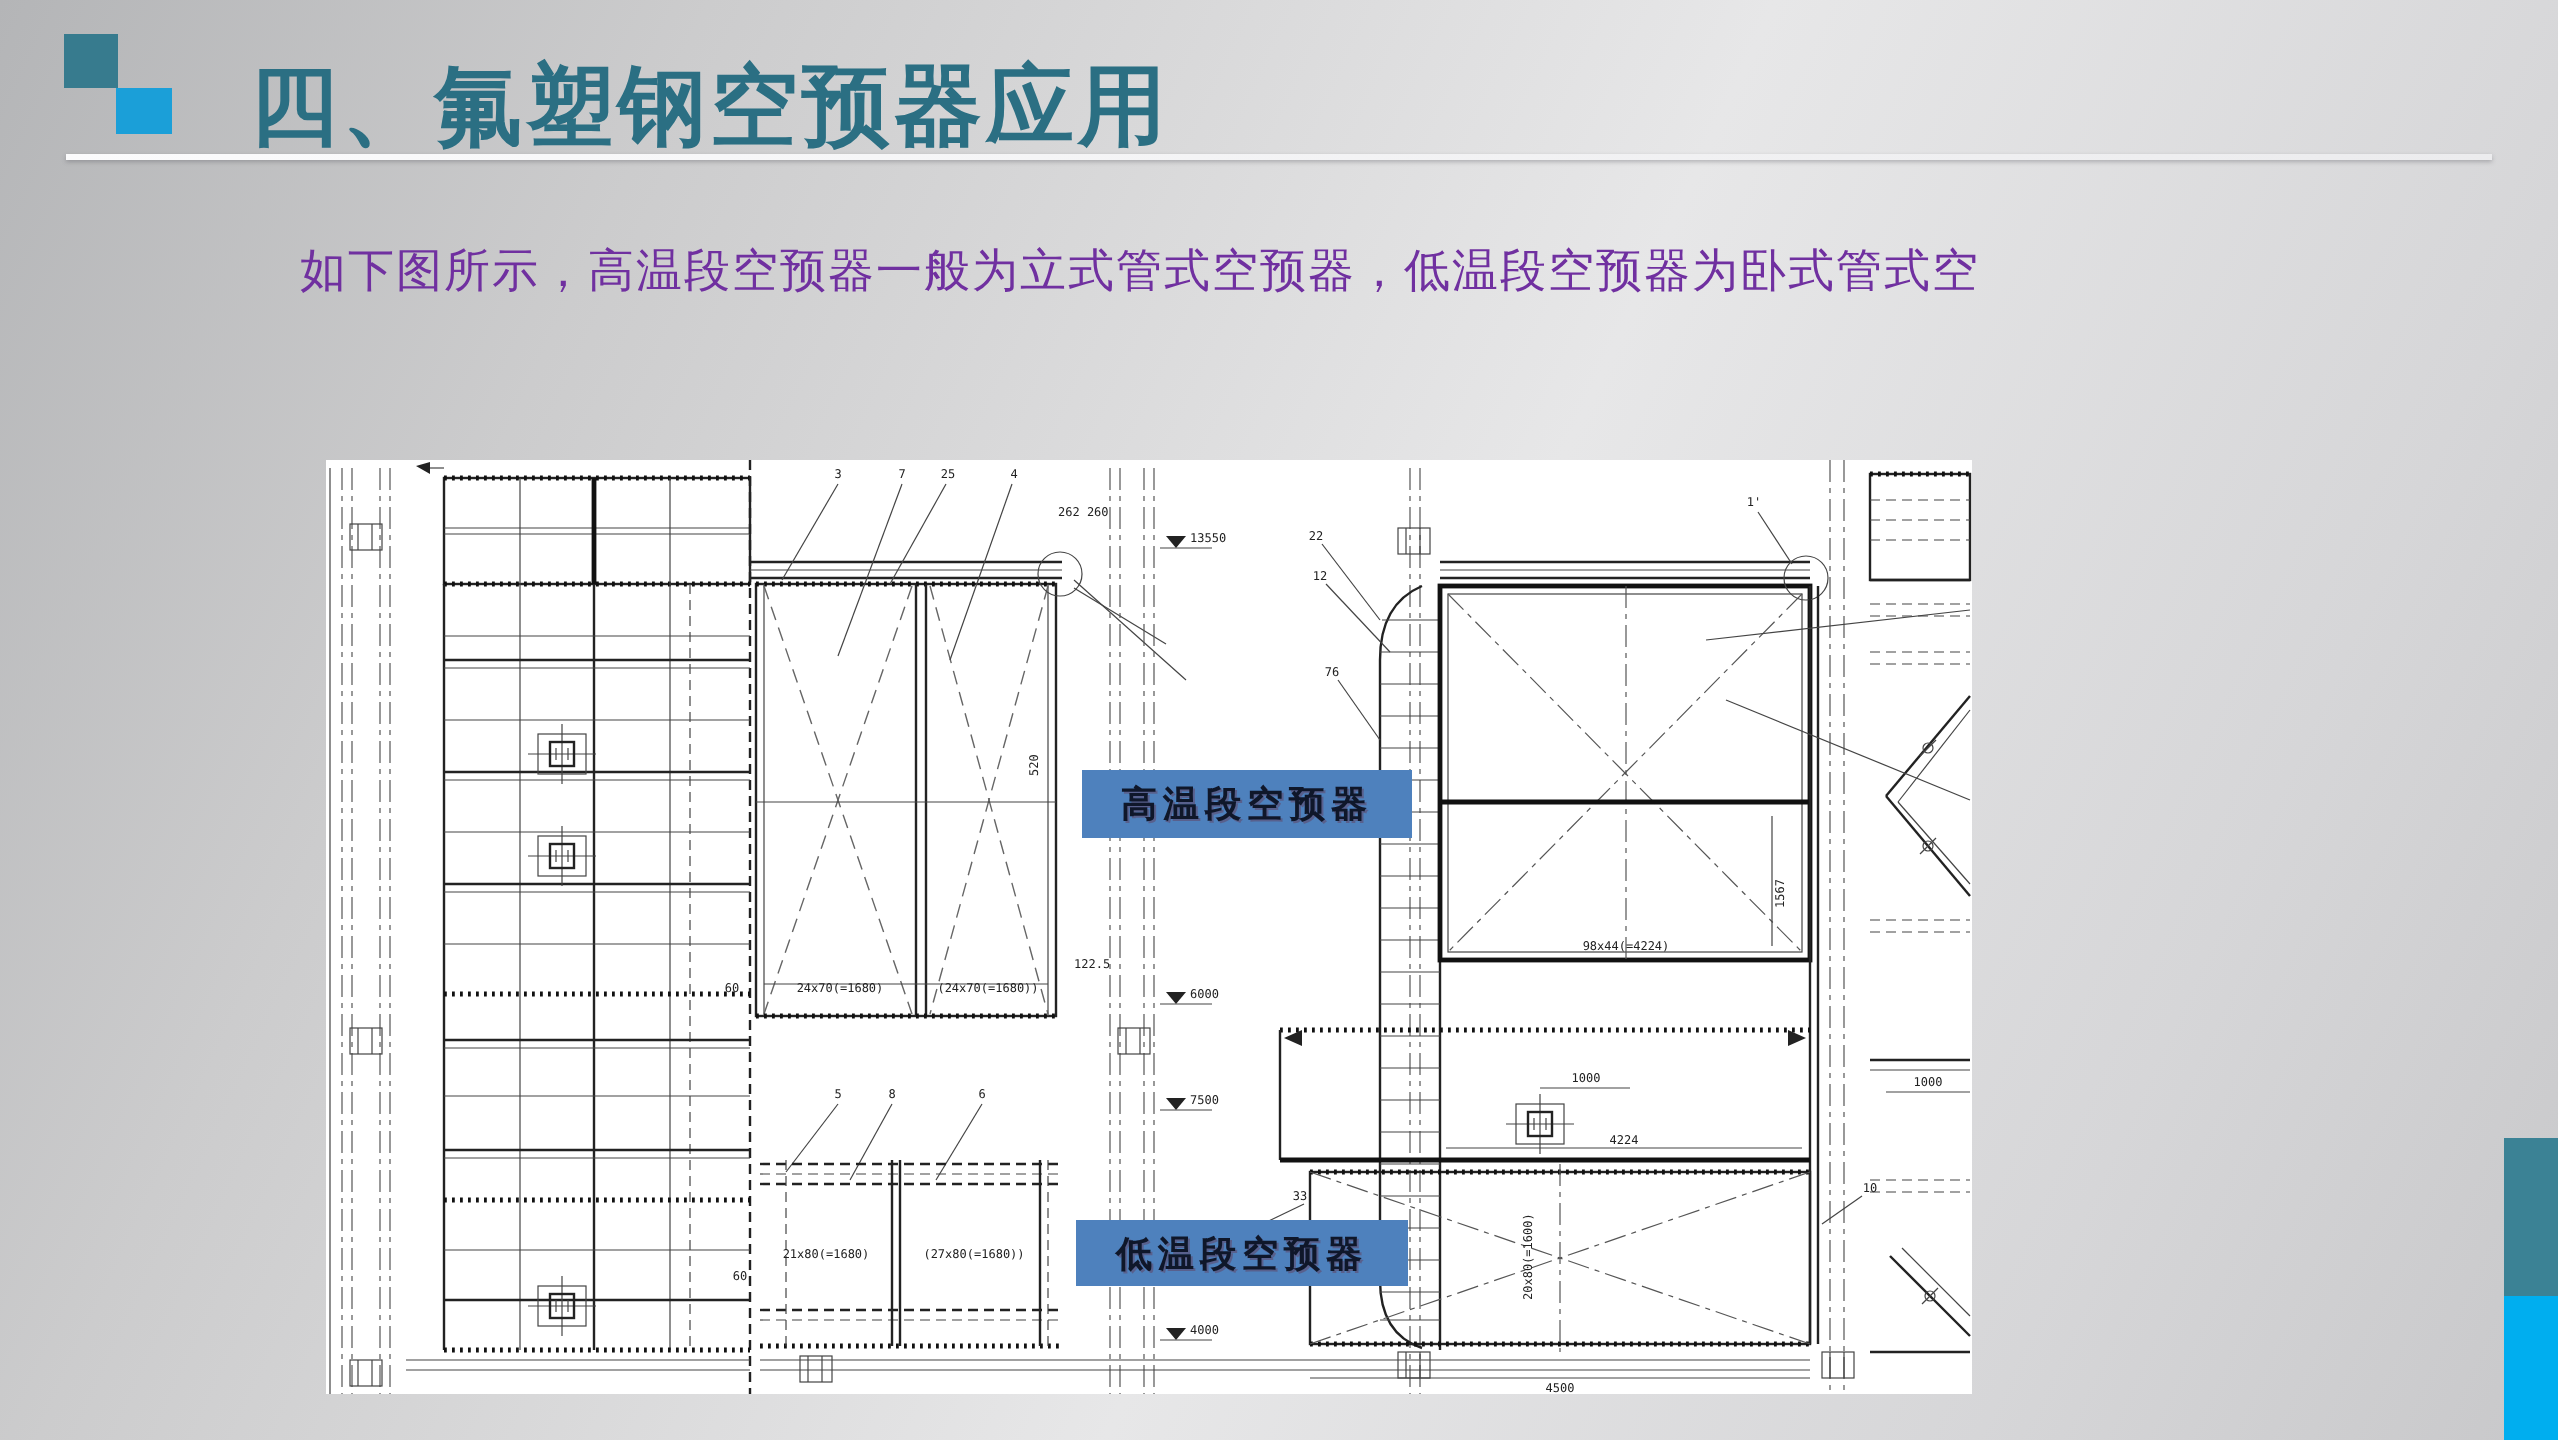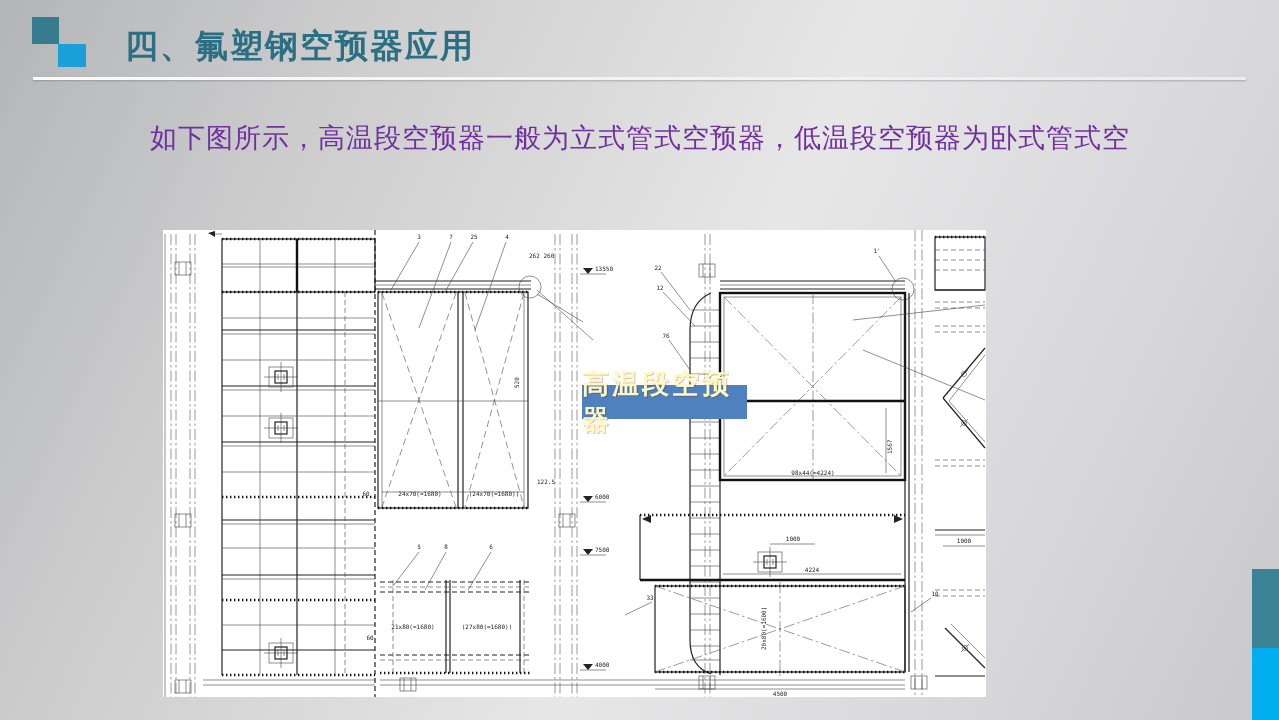--- a/index.html
+++ b/index.html
@@ -5,37 +5,36 @@
   html,body{margin:0;padding:0;background:#888;}
   .slide{
     position:relative;width:1279px;height:720px;overflow:hidden;
     font-family:"DejaVu Sans","Liberation Sans",sans-serif;
     background:linear-gradient(115deg,#b4b5b7 0%,#cccccd 22%,#e7e7e8 55%,#d6d6d8 82%,#c8c8ca 100%);
   }
   .sq-dark{position:absolute;left:32px;top:17px;width:27px;height:27px;background:#377b8e;}
   .sq-light{position:absolute;left:58px;top:44px;width:28px;height:23px;background:#1b9fd8;}
   .title{
     position:absolute;left:125px;top:24px;width:1000px;
-    font-size:33px;font-weight:bold;color:#2b6f83;letter-spacing:2px;
+    font-size:44px;font-weight:bold;color:#2b6f83;letter-spacing:2px;
   }
   .divider{
     position:absolute;left:33px;top:77px;width:1213px;height:3px;
     background:linear-gradient(to right,#fbfbfc,#ececee);
     box-shadow:0 1px 2px rgba(80,80,90,.35);
   }
-  .bodyline{position:absolute;color:#7030a0;font-size:27px;letter-spacing:1px;white-space:nowrap;}
+  .bodyline{position:absolute;color:#7030a0;font-size:23px;letter-spacing:1px;white-space:nowrap;}
   .line1{left:150px;top:120px;}
   .line2{left:88px;top:167px;}
   .drawing{position:absolute;left:163px;top:230px;width:823px;height:467px;background:#ffffff;}
   .drawing svg{display:block;width:823px;height:467px;}
   .dlabel{
-    position:absolute;background:#4e81bd;color:#fef9c3;font-weight:bold;
-    font-size:27px;letter-spacing:3px;display:flex;align-items:center;justify-content:center;
+    position:absolute;background:#4e81bd;color:#0f172a;font-weight:bold;
+    font-size:18px;letter-spacing:3px;display:flex;align-items:center;justify-content:center;
     text-shadow:1px 1px 0 rgba(120,0,0,.25);
-    margin-left:41px;
   }
   .dlabel.high{left:541px;top:385px;width:165px;height:34px;}
   .dlabel.low{left:538px;top:610px;width:166px;height:33px;}
   .sidebar{position:absolute;width:27px;left:1252px;}
   .sidebar.teal{top:569px;height:79px;background:#3b8295;}
   .sidebar.blue{top:648px;height:72px;background:#00aeef;}
   
   .thin{stroke:#444;stroke-width:.6;fill:none;}
   .med{stroke:#222;stroke-width:1.2;fill:none;}
   .hvy{stroke:#111;stroke-width:2.4;fill:none;}
@@ -323,16 +322,17 @@
       <line x1="40" y1="455" x2="212" y2="455" class="thin"></line>
       <line x1="217" y1="450" x2="742" y2="450" class="thin"></line>
       <line x1="217" y1="455" x2="742" y2="455" class="thin"></line>
       <use href="#colbr" x="237" y="448"></use>
       <line x1="492" y1="459" x2="742" y2="459" class="thin"></line>
       <text x="617" y="466" class="annm">4500</text>
     </svg>
   </div>
 
   <div class="dlabel high">高温段空预器</div>
+  <div class="dlabel low">低温段空预器</div>
 
   <div class="sidebar teal"></div>
   <div class="sidebar blue"></div>
 </div>
 
 </body></html>

